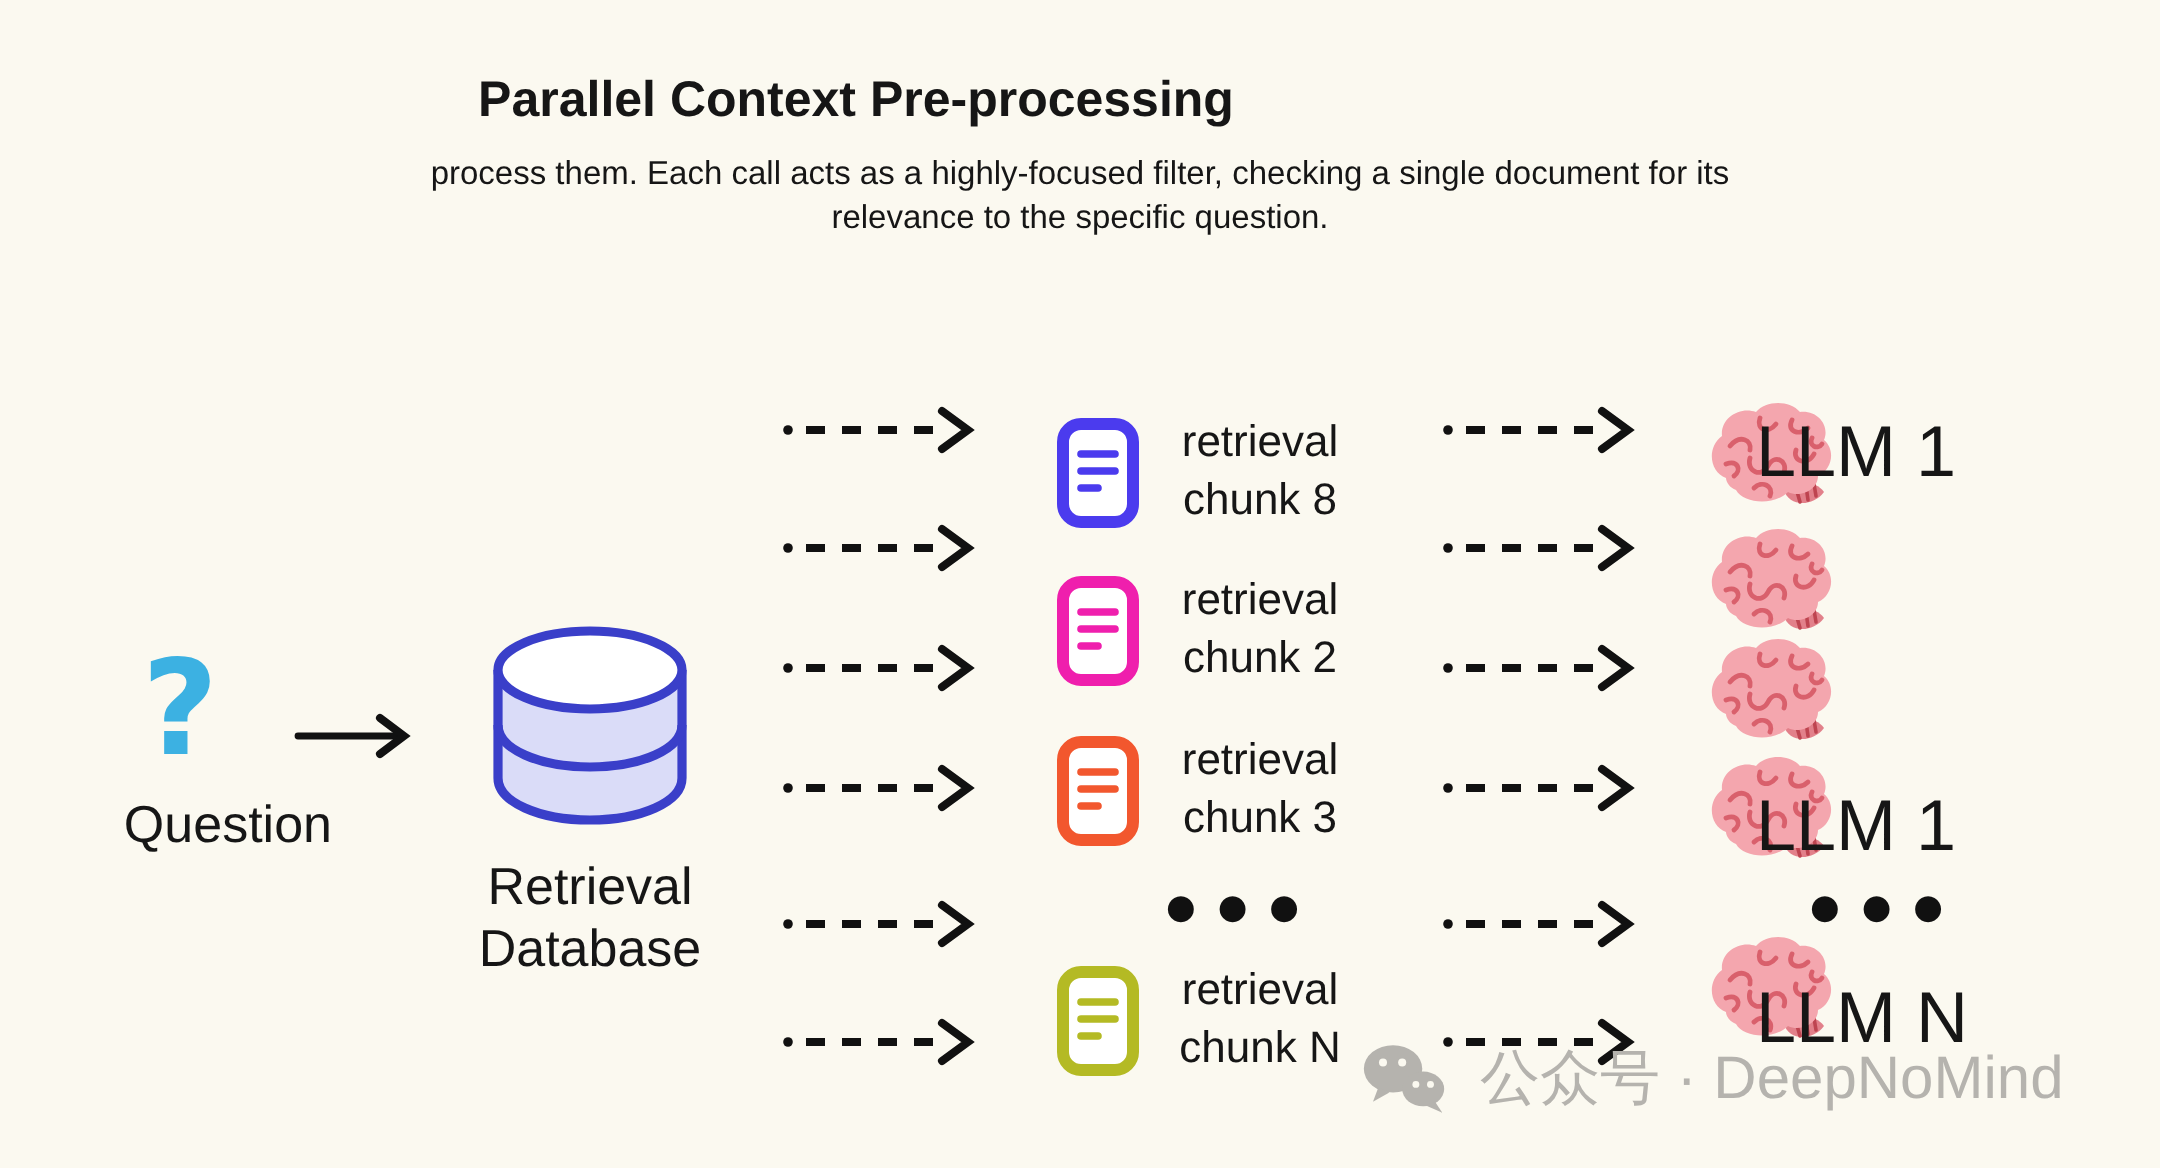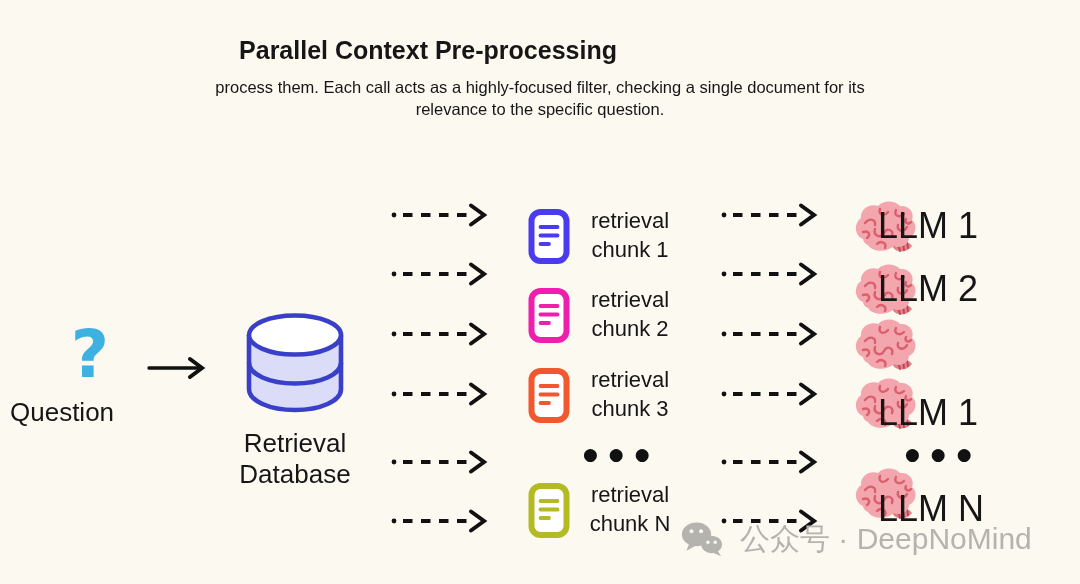--- a/index.html
+++ b/index.html
@@ -24,21 +24,21 @@
   }
 
   .qmark {
     position: absolute; left: 52px; top: 314px; width: 76px; height: 82px;
     text-align: center; line-height: 82px;
     font-family: "DejaVu Sans", sans-serif;
     font-size: 66px; font-weight: 700; color: var(--question-mark);
   }
   .qlabel {
     position: absolute; left: 10px; top: 397px; width: 156px;
-    text-align: left; font-size: 26px; color: var(--text);
+    text-align: right; font-size: 26px; color: var(--text);
   }
 
   .solid-arrow { position: absolute; left: 146px; top: 355px; }
 
   .db { position: absolute; left: 240px; top: 309px; }
   .db-body { fill: var(--db-fill); stroke: var(--db-stroke); stroke-width: 4.6; }
   .db-top  { fill: var(--db-top);  stroke: var(--db-stroke); stroke-width: 4.6; }
   .db-mid  { fill: none;           stroke: var(--db-stroke); stroke-width: 4.6; }
   .dblabel {
     position: absolute; left: 219px; top: 428px; width: 152px;
@@ -188,21 +188,21 @@
     </svg>
   <svg class="darrow" style="left:719px;top:508px" width="106" height="26" viewBox="0 0 106 26">
       <use href="#def-dash-arrow"></use>
     </svg>
 
   <svg class="doc c1" style="top:208px" width="44" height="57" viewBox="0 0 44 57">
       <use href="#def-doc"></use>
     </svg>
   <div class="clabel" style="top:206px">
     <div>retrieval</div>
-    <div>chunk 1</div>
+    <div>chunk 8</div>
   </div>
 
   <svg class="doc c2" style="top:287px" width="44" height="57" viewBox="0 0 44 57">
       <use href="#def-doc"></use>
     </svg>
   <div class="clabel" style="top:285px">
     <div>retrieval</div>
     <div>chunk 2</div>
   </div>
 
@@ -225,21 +225,20 @@
   </div>
 
   <svg class="brain" style="top:199px" width="68" height="60" viewBox="0 0 68 60">
       <use href="#def-brain"></use>
     </svg>
   <div class="llabel" style="top:205px">LLM 1</div>
 
   <svg class="brain" style="top:262px" width="68" height="60" viewBox="0 0 68 60">
       <use href="#def-brain"></use>
     </svg>
-  <div class="llabel" style="top:268px">LLM 2</div>
 
   <svg class="brain" style="top:317px" width="68" height="60" viewBox="0 0 68 60">
       <use href="#def-brain"></use>
     </svg>
 
   <svg class="brain" style="top:376px" width="68" height="60" viewBox="0 0 68 60">
       <use href="#def-brain"></use>
     </svg>
   <div class="llabel" style="top:392px">LLM 1</div>
 

